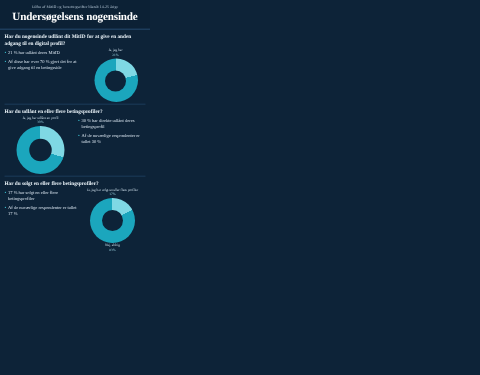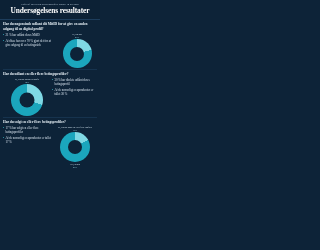--- a/index.html
+++ b/index.html
@@ -77,21 +77,21 @@
   .lbl .pct{display:block;color:#9fd9e6;}
   .divider{height:0.5px;background:#16334e;margin:0 3px;}
 </style>
 </head>
 <body>
 
 <div class="poster">
 
   <div class="header">
     <div class="kicker">Udfra af MitID og bersettogsrifter blandt 14-25 årige</div>
-    <div class="title">Undersøgelsens resultater</div>
+    <div class="title">Undersøgelsens nogensinde</div>
   </div>
 
   <div class="section">
     <div class="q">Har du nogensinde udlånt dit MitID for at give en anden adgang til en digital profil?</div>
     <div class="row">
       <div class="bullets">
         <div class="bullet">
           <span class="dot">•</span>
           <span class="btxt">21 % har udlånt deres MitID</span>
         </div>

